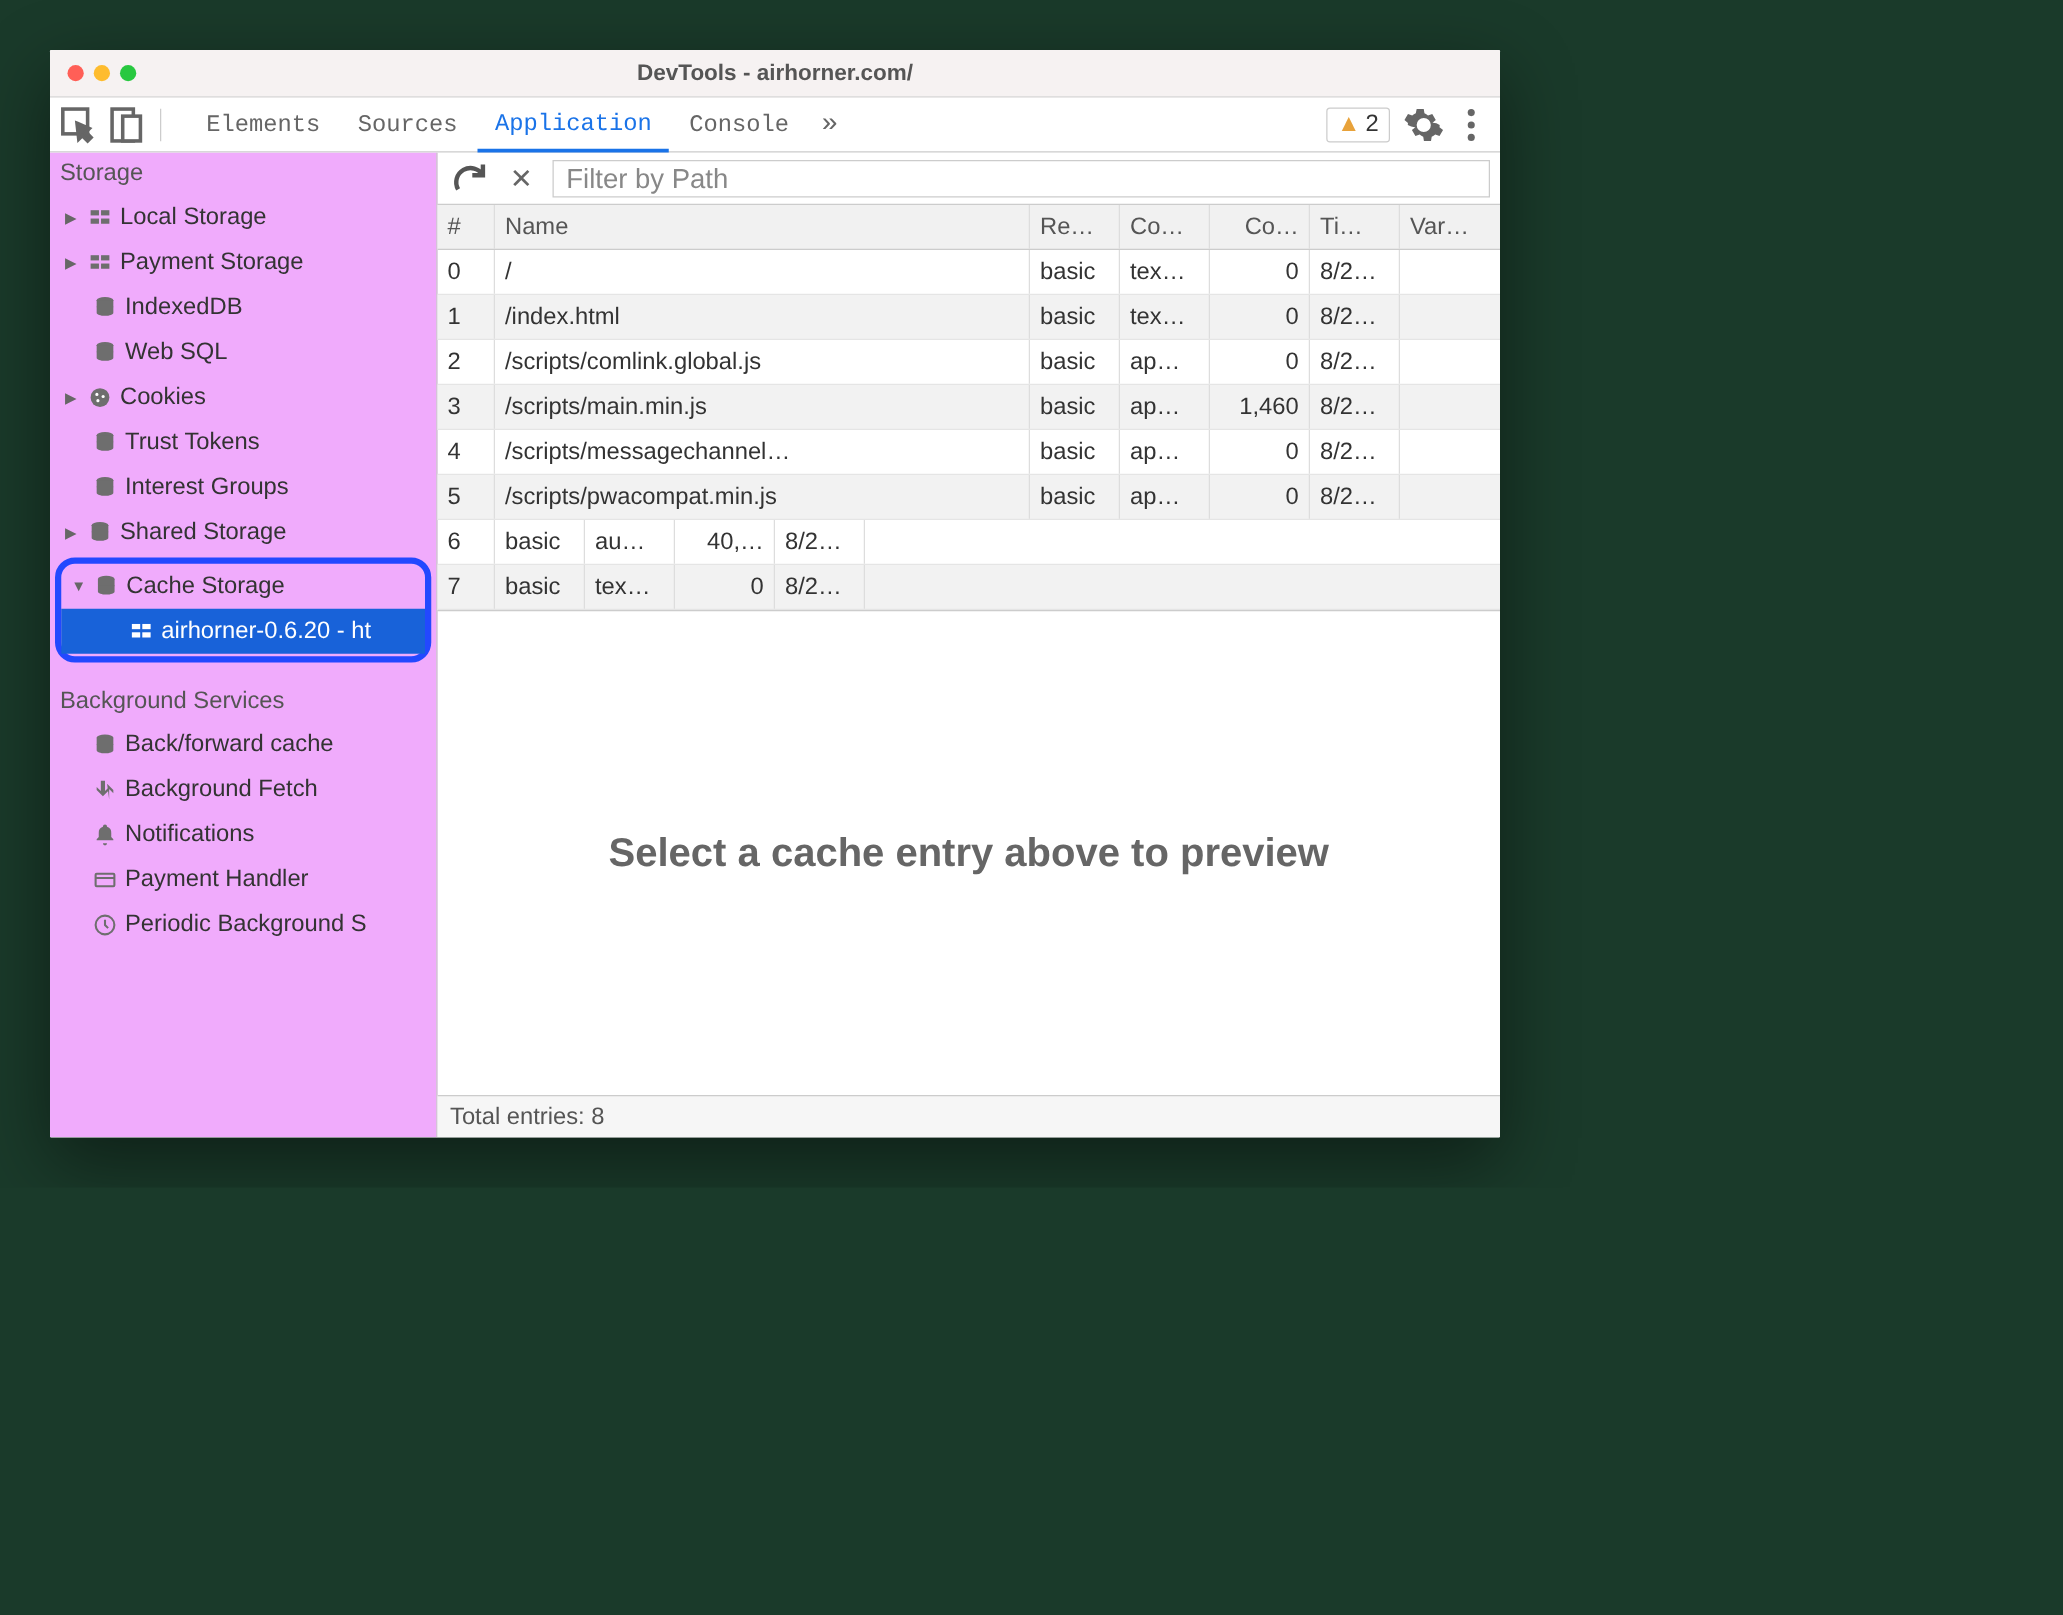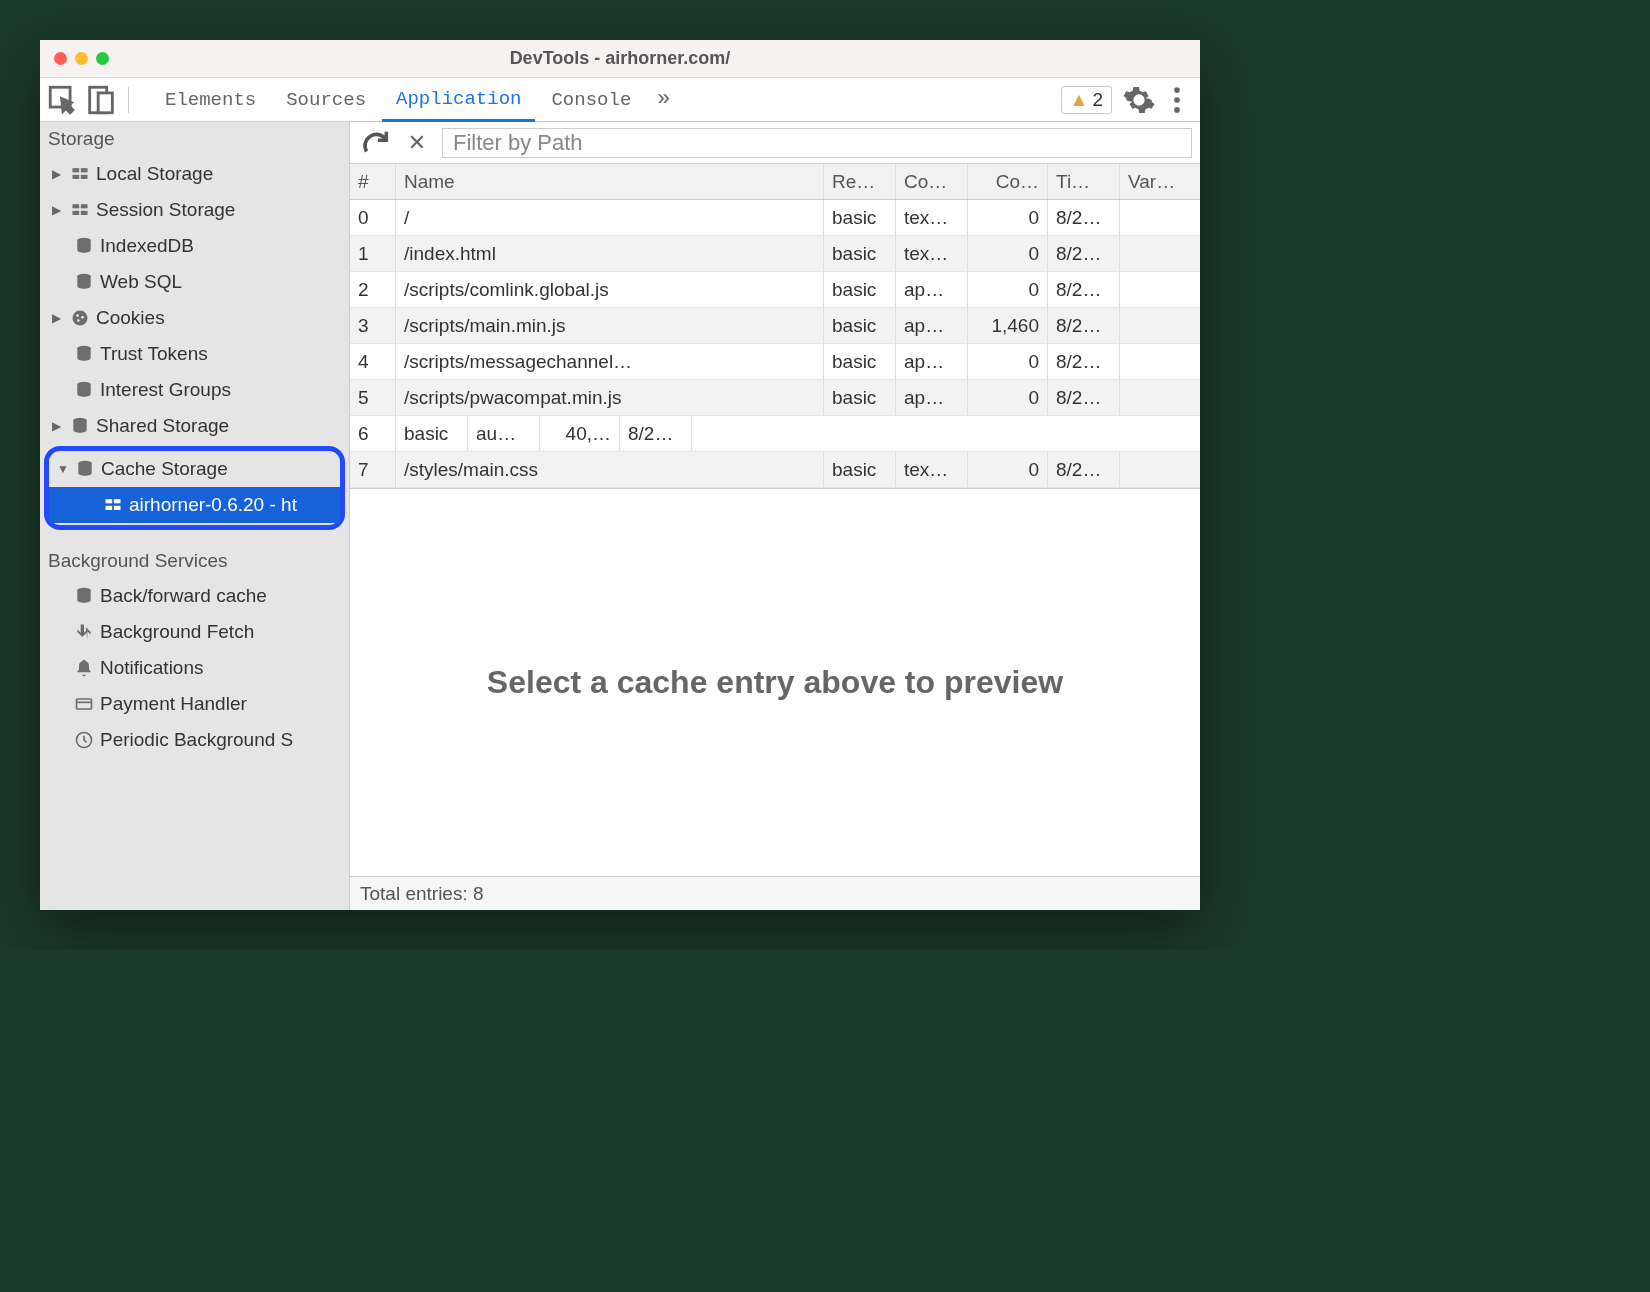--- a/index.html
+++ b/index.html
@@ -43,21 +43,21 @@
   gap: 4px;
 }
 .tb-btn { width: 34px; height: 34px; display: flex; align-items: center; justify-content: center; color: #666; }
 .tabs { display: flex; align-items: center; margin-left: 12px; flex: 1; gap: 2px; font-family: Liberation Mono, monospace; }
 .tab { padding: 0 14px; height: 44px; display: flex; align-items: center; color: #666; cursor: pointer; }
 .tab.active { color: #1a73e8; border-bottom: 3px solid #1a73e8; margin-bottom: -1px; }
 .more-tabs { color: #666; padding: 0 10px; font-size: 22px; }
 .warn-badge { display: flex; align-items: center; gap: 4px; border: 1px solid #ccc; border-radius: 3px; padding: 2px 8px; margin-right: 6px; }
 .warn-tri { color: #e8a23a; }
 .content { flex: 1; display: flex; overflow: hidden; }
-.sidebar { width: 310px; border-right: 1px solid #ccc; overflow: hidden; background: #e5e5e5; }
+.sidebar { width: 310px; border-right: 1px solid #ccc; overflow: hidden; background: #f0abfc; }
 .section-h { font-size: 19px; color: #555; padding: 6px 8px; }
 .tree-item { display: flex; align-items: center; height: 36px; padding-left: 12px; gap: 6px; white-space: nowrap; overflow: hidden; }
 .tree-item.child { padding-left: 34px; }
 .tree-item.grandchild { padding-left: 54px; }
 .tree-item.selected { background: #1862d9; color: #fff; }
 .arrow { width: 12px; display: inline-block; color: #666; font-size: 12px; }
 .icon { width: 20px; height: 20px; display: flex; align-items: center; justify-content: center; color: #6e6e6e; }
 .selected .icon { color: #fff; }
 .highlight-box { border: 5px solid #2348ff; border-radius: 16px; margin: 2px 4px; padding-bottom: 2px; }
 .main { flex: 1; display: flex; flex-direction: column; }
@@ -151,21 +151,21 @@
       <div class="tree-item">
         <span class="arrow">▶</span>
         <span class="icon">
             <svg viewBox="0 0 24 24" fill="currentColor">
               <rect x="3" y="5" width="8" height="5"></rect>
               <rect x="13" y="5" width="8" height="5"></rect>
               <rect x="3" y="13" width="8" height="5"></rect>
               <rect x="13" y="13" width="8" height="5"></rect>
             </svg>
           </span>
-        <span>Session Storage</span>
+        <span>Payment Storage</span>
       </div>
       <div class="tree-item child">
         <span class="icon">
             <svg viewBox="0 0 24 24" fill="currentColor">
               <ellipse cx="12" cy="5" rx="8" ry="3"></ellipse>
               <path d="M4 5v6c0 1.7 3.6 3 8 3s8-1.3 8-3V5"></path>
               <path d="M4 11v6c0 1.7 3.6 3 8 3s8-1.3 8-3v-6"></path>
             </svg>
           </span>
         <span>IndexedDB</span>
@@ -377,21 +377,20 @@
             <div class="trow">
               <div class="td c-idx">6</div>
               <div class="td c-re">basic</div>
               <div class="td c-co1">au…</div>
               <div class="td c-co2">40,…</div>
               <div class="td c-ti">8/2…</div>
               <div class="td c-var"></div>
             </div>
             <div class="trow odd">
               <div class="td c-idx">7</div>
-              <div class="td c-name">/styles/main.css</div>
               <div class="td c-re">basic</div>
               <div class="td c-co1">tex…</div>
               <div class="td c-co2">0</div>
               <div class="td c-ti">8/2…</div>
               <div class="td c-var"></div>
             </div>
           </div>
       </div>
 
       <div class="preview">Select a cache entry above to preview</div>

